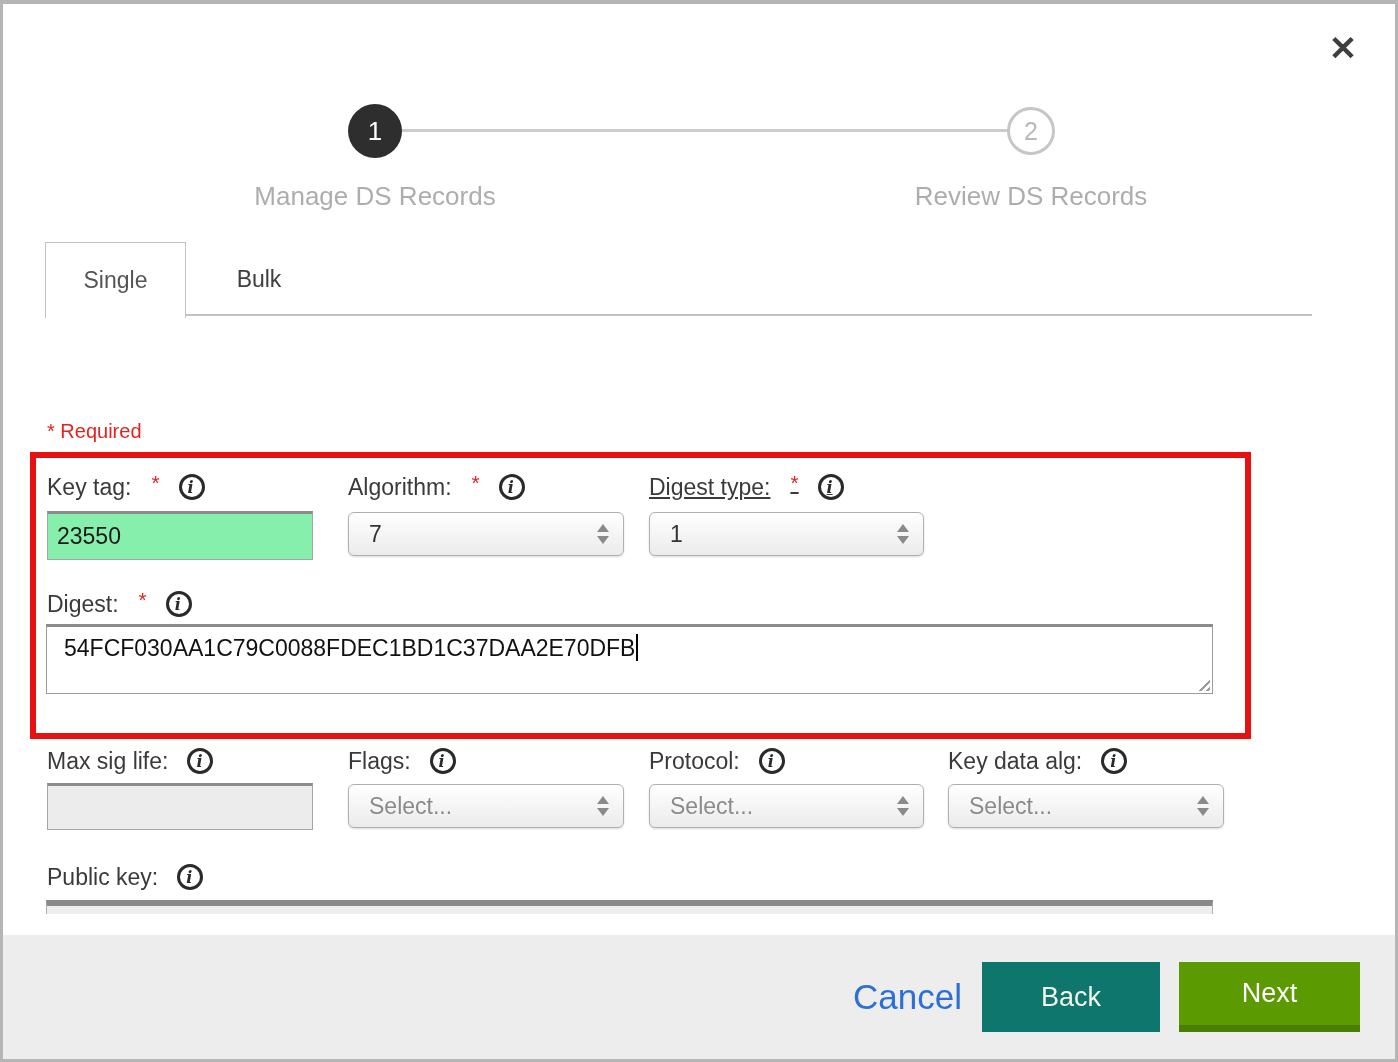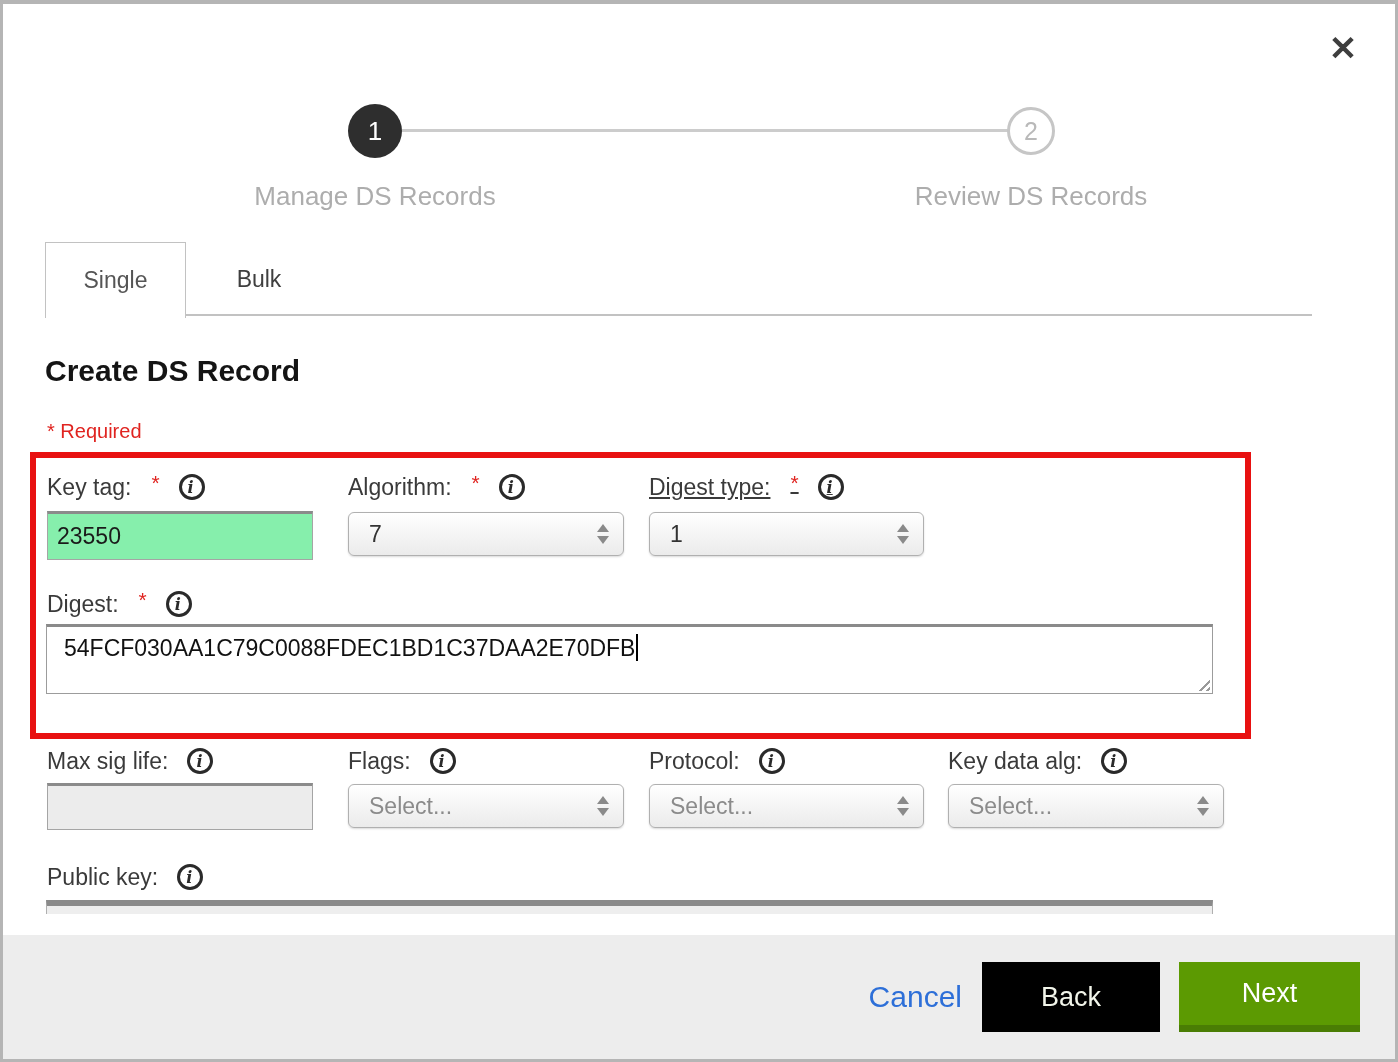--- a/index.html
+++ b/index.html
@@ -149,49 +149,48 @@
   }
 
   
   .footer {
     position: absolute; left: 0; right: 0; bottom: 0; height: 124px;
     background: #ededed;
     display: flex; align-items: center; justify-content: flex-end;
     gap: 19px; padding-right: 35px;
   }
   .cancel-link {
-    font-size: 30px; color: #2d6fd8; cursor: pointer; background: none; border: none;
+    font-size: 35px; color: #2d6fd8; cursor: pointer; background: none; border: none;
     font-family: inherit; margin-right: 1px;
   }
   .btn {
     height: 70px; font-size: 27px; font-family: inherit; border: none; cursor: pointer;
     display: flex; align-items: center; justify-content: center;
   }
-  .btn-back { width: 178px; background: #000000; color: #f2f5ea; cursor: default; }
+  .btn-back { width: 178px; background: #0f766e; color: #f2f5ea; cursor: default; }
   .btn-next { width: 181px; background: #5c9a02; color: #ffffff; border-bottom: 7px solid #4a7d04; }
 </style>
 </head>
 <body>
 
 <div class="modal">
 
   <button class="close-btn">✕</button>
 
   <div class="step-line"></div>
   <div class="step-circle current">1</div>
   <div class="step-circle upcoming">2</div>
   <div class="step-label first">Manage DS Records</div>
   <div class="step-label second">Review DS Records</div>
 
   <div class="tabbar">
     <div class="tab active">Single</div>
     <div class="tab inactive">Bulk</div>
   </div>
 
-  <div class="page-title">Create DS Record</div>
   <div class="required-note">* Required</div>
 
   <div class="annotation-box"></div>
 
   <div class="field-label" style="left:44px; top:467px;">
     <span>Key tag:</span>
     <span class="req-star">*</span>
     <span class="info-icon">i</span>
   </div>
   <div class="field-label" style="left:345px; top:467px;">

